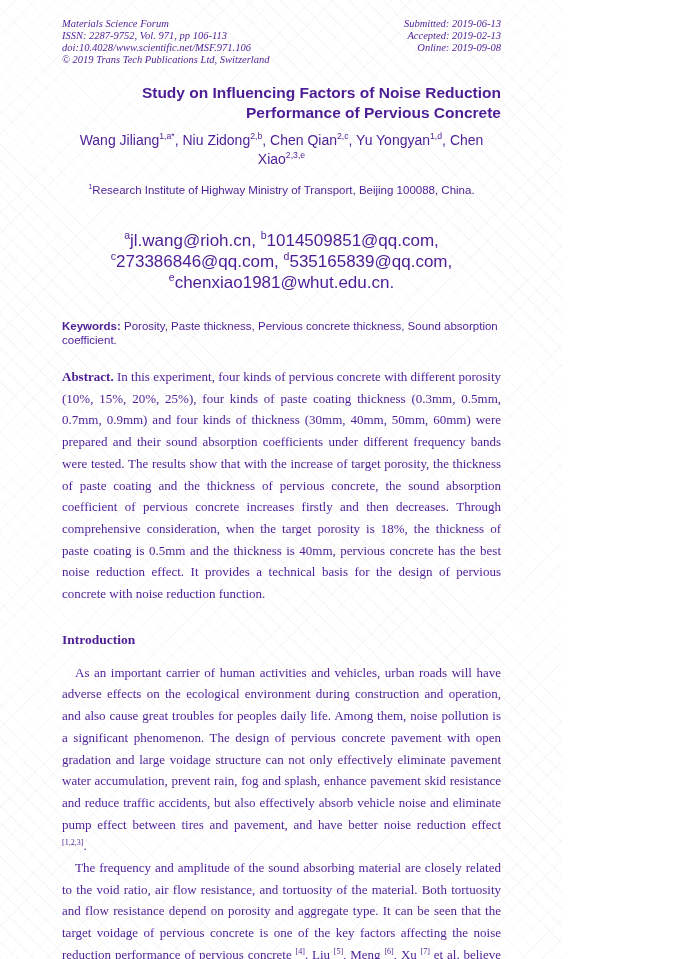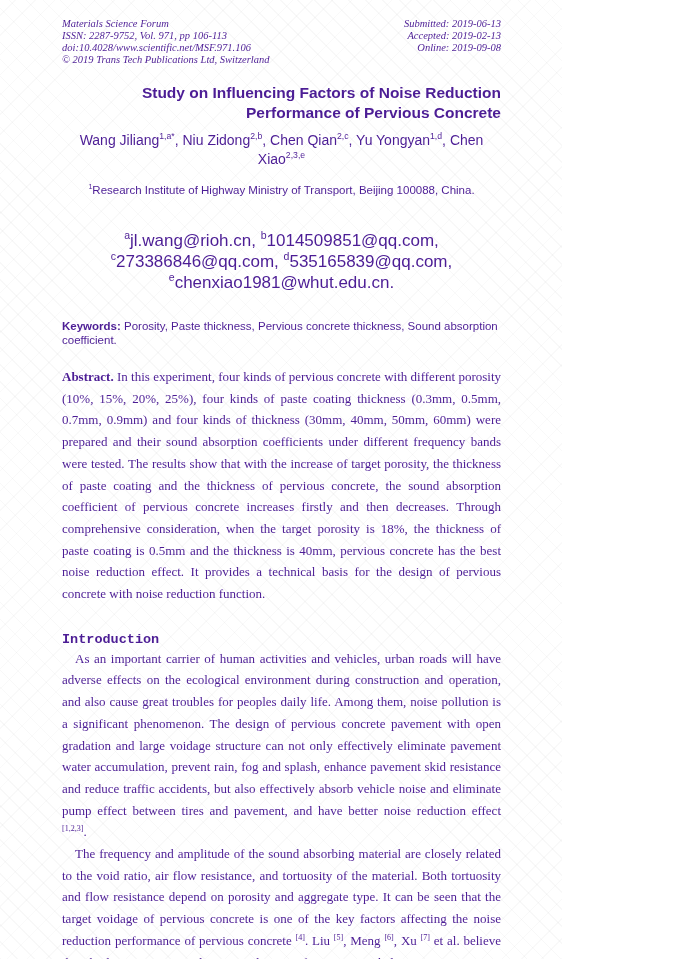--- a/index.html
+++ b/index.html
@@ -66,24 +66,24 @@
     margin:26px 0 0 0;
   }
   
   .abstract {
     font-family:"Liberation Serif", serif;
     font-size:13px; line-height:21.7px;
     text-align:justify;
     margin:19px 0 0 0;
   }
   .section-heading {
-    font-family:Liberation Mono, monospace;
+    font-family:Liberation Serif, serif;
     font-size:13.5px; line-height:16px;
     font-weight:bold;
-    margin:27px 0 0 0;
+    margin:27px 0 14px 0;
   }
   .body-para {
     font-family:"Liberation Serif", serif;
     font-size:13px; line-height:21.7px;
     text-align:justify;
     text-indent:13px;
     margin:0;
   }
   .body-para.first { }
   sup { font-size:62%; line-height:0; vertical-align:super; }

